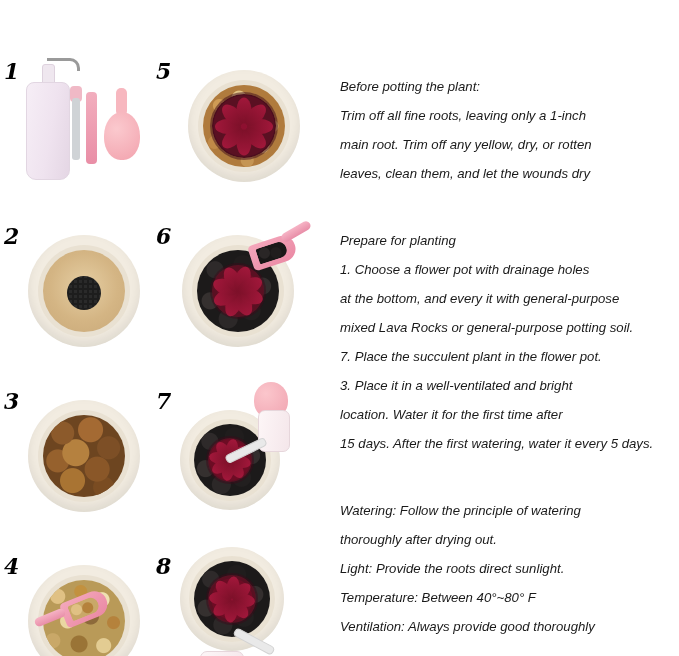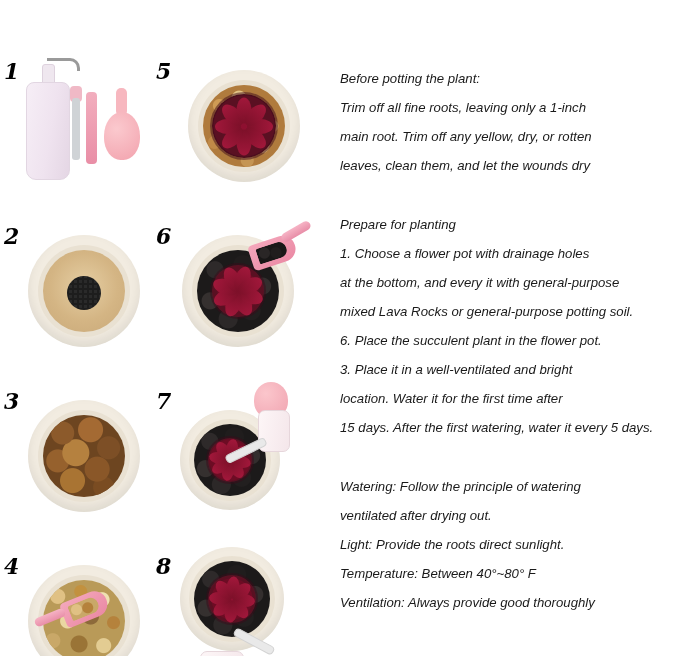--- a/index.html
+++ b/index.html
@@ -366,20 +366,21 @@
     transform: rotate(24deg);
   }
 
   
   .text-block {
     font-style: italic;
     font-size: 13.2px;
     line-height: 29px;
     color: #1a1a1a;
     white-space: nowrap;
+    margin-top: 8px;
   }
   .text-block p { margin: 0; }
   .gap-md { height: 30px; }
 </style>
 </head>
 <body>
 
 <div id="page">
 
 
@@ -551,30 +552,30 @@
       <p>leaves, clean them, and let the wounds dry</p>
     </div>
 
     <div class="gap-md"></div>
 
     <div class="text-block">
       <p>Prepare for planting</p>
       <p>1. Choose a flower pot with drainage holes</p>
       <p>at the bottom, and every it with general-purpose</p>
       <p>mixed  Lava Rocks or general-purpose potting soil.</p>
-      <p>6. Place the succulent plant in the flower pot.</p>
+      <p>7. Place the succulent plant in the flower pot.</p>
       <p>3. Place it in a well-ventilated and bright</p>
       <p>location. Water it for the first time after</p>
       <p>15 days. After the first watering, water it every 5 days.</p>
     </div>
 
     <div class="gap-md"></div>
 
     <div class="text-block">
       <p>Watering: Follow the principle of watering</p>
-      <p>ventilated after drying out.</p>
+      <p>thoroughly after drying out.</p>
       <p>Light: Provide the roots direct sunlight.</p>
       <p>Temperature: Between 40°~80° F</p>
       <p>Ventilation: Always provide good thoroughly</p>
     </div>
   </div>
 
 </div>
 
 </body></html>

